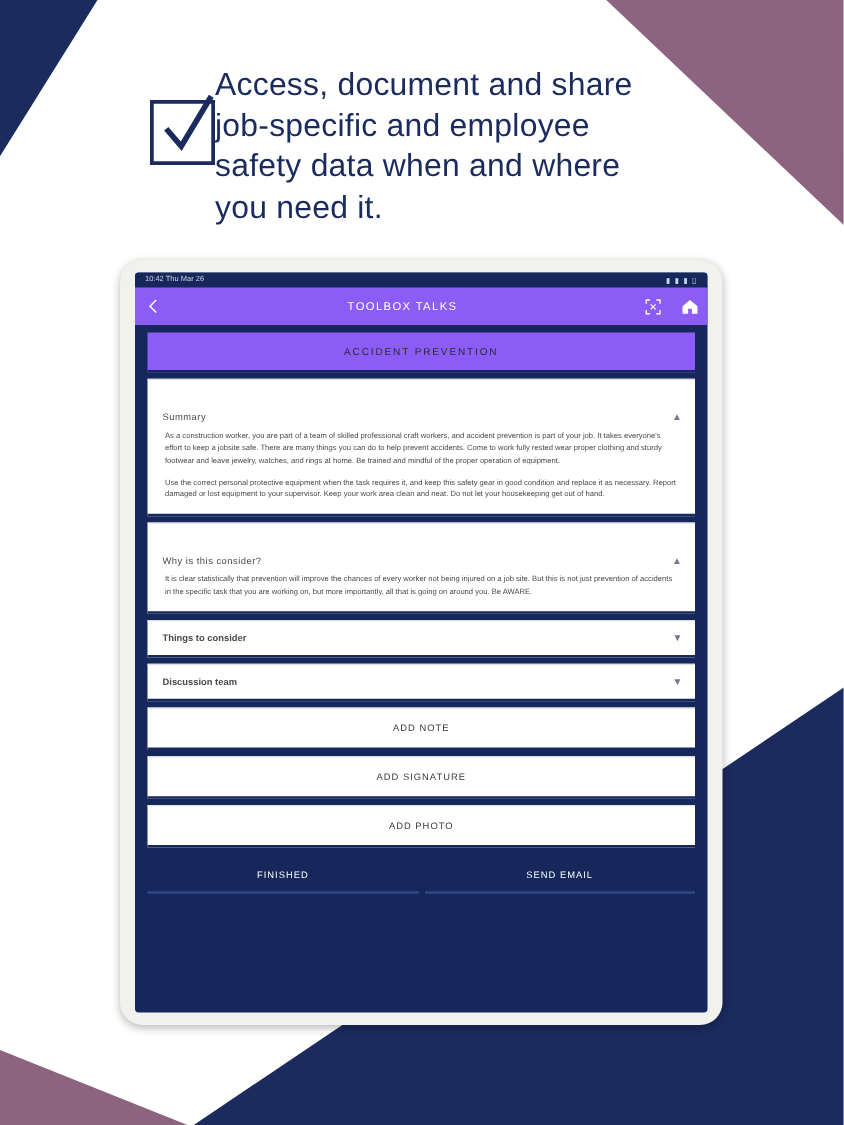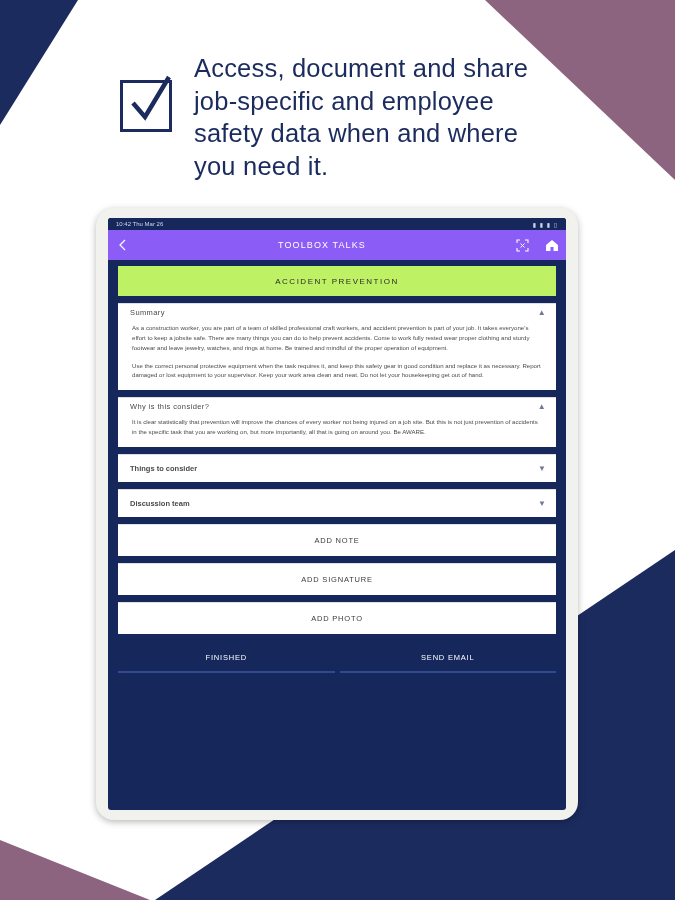--- a/index.html
+++ b/index.html
@@ -52,21 +52,21 @@
   }
 
   
   .headline-wrap {
     position: absolute;
     top: 52px;
     left: 120px;
     right: 40px;
     display: flex;
     align-items: flex-start;
-    gap: 22px;
+    gap: 0;
     z-index: 3;
   }
   .check-box {
     width: 46px;
     height: 46px;
     border: 3px solid #1b2b5e;
     margin-top: 28px;
     flex: 0 0 auto;
     position: relative;
   }
@@ -159,37 +159,37 @@
     flex-direction: column;
     gap: 5px;
   }
   .card {
     background: #ffffff;
     border-top: 1px solid #dedede;
     border-bottom: 2px solid #16275c;
     box-sizing: border-box;
   }
   .title-bar {
-    background: #bef264;
+    background: #8b5cf6;
     height: 30px;
     display: flex;
     align-items: center;
     justify-content: center;
     border-bottom: 2px solid #16275c;
   }
   .title-bar span {
     font-size: 8px;
     letter-spacing: 1.5px;
     color: #2b2b2b;
   }
   .section-head {
     display: flex;
     align-items: center;
     justify-content: space-between;
-    padding: 4px 10px 6px 12px;
+    padding: 25px 10px 6px 12px;
     font-size: 7.5px;
     color: #4a4a4a;
     letter-spacing: 0.4px;
   }
   .chev {
     font-size: 8px;
     color: #6e7a93;
     line-height: 1;
   }
   .section-body {

